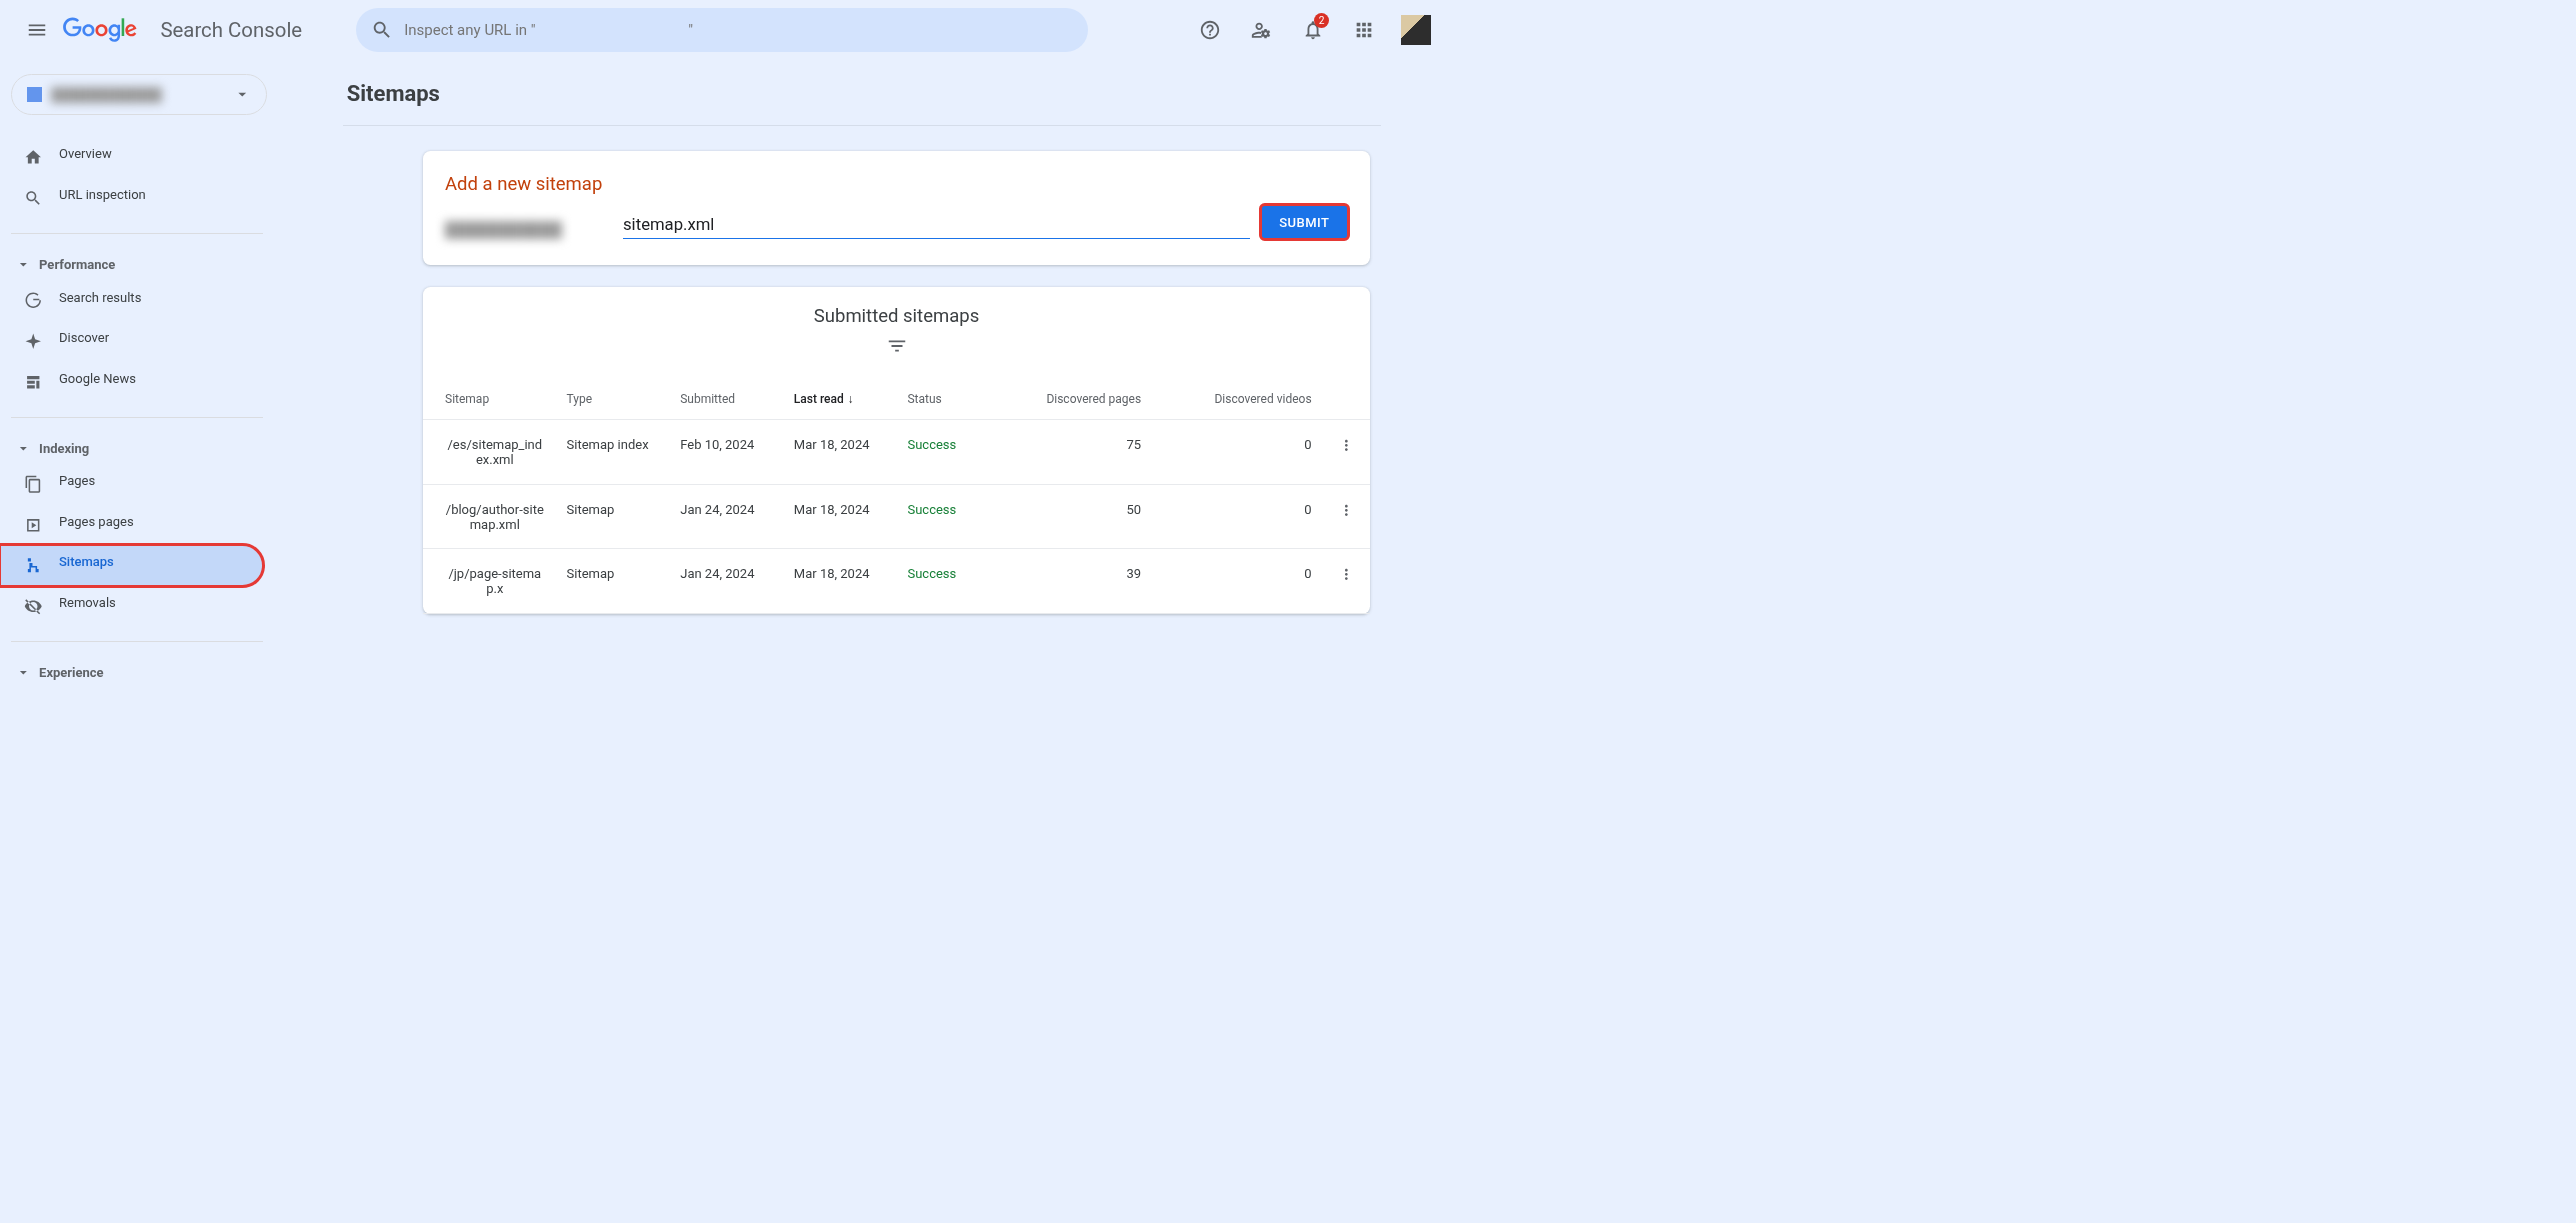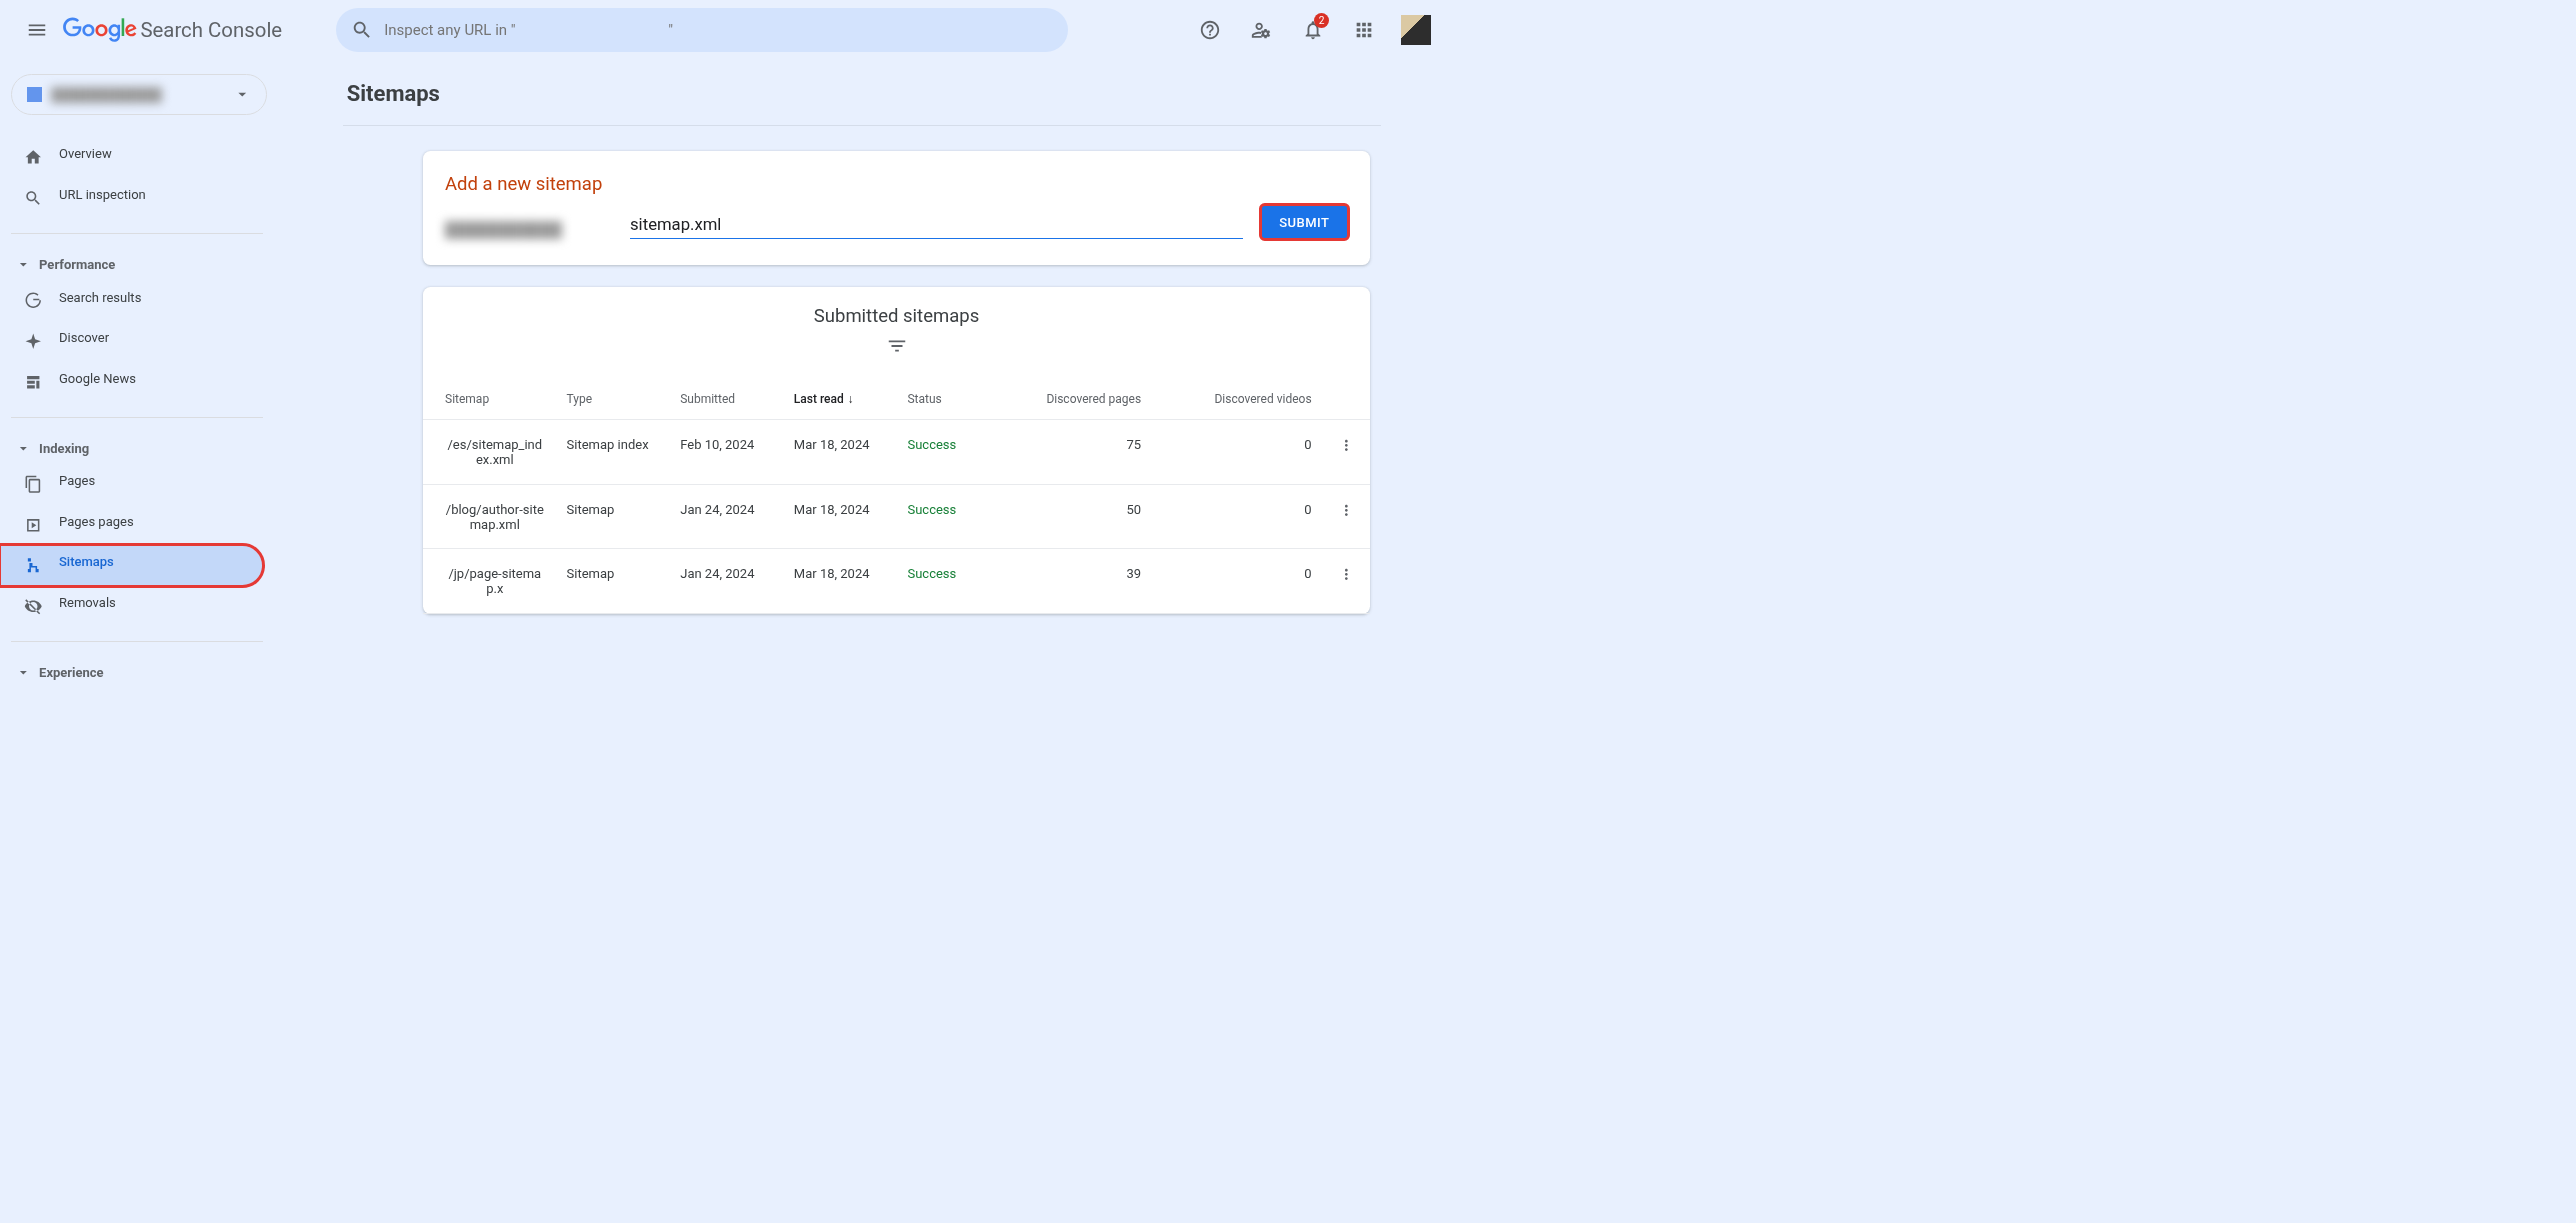--- a/index.html
+++ b/index.html
@@ -3,21 +3,21 @@
 <meta charset="utf-8">
 <style>
 * { margin: 0; padding: 0; box-sizing: border-box; font-family: 'Google Sans', Roboto, Arial, sans-serif; }
 body { background: #e8f0fe; color: #3c4043; width: 1446px; height: 690px; overflow: hidden; }
 .app { display: flex; flex-direction: column; height: 100%; }
 
 
 .header { display: flex; align-items: center; padding: 7.4px 15px; height: 59px; }
 .menu-btn { width: 44px; height: 44px; display: flex; align-items: center; justify-content: center; border-radius: 50%; cursor: pointer; }
 .menu-btn svg { width: 22px; height: 22px; fill: #5f6368; }
-.logo { display: flex; align-items: center; margin-left: 3.7px; }
+.logo { display: flex; align-items: center; margin-left: 3.7px; gap: 20px; }
 .logo-text { font-size: 20.4px; color: #5f6368; font-weight: 400; }
 .google-logo { display: inline-flex; margin-right: 3.7px; }
 .search-bar { flex: 0 0 auto; margin-left: 54px; width: 732px; height: 44px; background: #d3e3fd; border-radius: 22px; display: flex; align-items: center; padding: 0 15px; }
 .search-bar svg { width: 22px; height: 22px; fill: #5f6368; margin-right: 11px; }
 .search-input { border: none; background: transparent; font-size: 15px; flex: 1; color: #5f6368; outline: none; }
 .header-spacer { flex: 1; }
 .header-actions { display: flex; align-items: center; gap: 7.4px; }
 .icon-btn { width: 44px; height: 44px; display: flex; align-items: center; justify-content: center; border-radius: 50%; cursor: pointer; position: relative; }
 .icon-btn svg { width: 22px; height: 22px; fill: #5f6368; }
 .notif-badge { position: absolute; top: 5.6px; right: 5.6px; background: #d93025; color: #fff; font-size: 10.2px; border-radius: 50%; width: 15px; height: 15px; display: flex; align-items: center; justify-content: center; }
@@ -44,21 +44,21 @@
 .highlight-red { outline: 3.7px solid #e53935; outline-offset: -1.9px; }
 
 
 .main { flex: 1; padding: 22px 65px 0 65px; overflow-y: auto; }
 .page-title { font-size: 22px; color: #3c4043; margin-bottom: 18.5px; padding-left: 3.7px;}
 .page-divider { height: 0.9px; background: rgba(0,0,0,0.08); margin-bottom: 26px; }
 
 .card { background: #fff; border-radius: 7.4px; box-shadow: 0 0.9px 1.9px rgba(60,64,67,.15), 0 0.9px 2.8px 0.9px rgba(60,64,67,.1); margin-bottom: 22px; margin-left: 80px; margin-right: 11px; }
 .card-inner { padding: 22px 22px 26px; }
 .card-title { font-size: 18.5px; color: #c2410c; margin-bottom: 10px; }
-.add-row { display: flex; align-items: flex-end; gap: 18px; }
+.add-row { display: flex; align-items: flex-end; gap: 11px; }
 .url-prefix { filter: blur(4.6px); color: #999; font-size: 15px; width: 167px; white-space: nowrap; overflow:hidden;}
 .sitemap-input { flex: 1; border: none; border-bottom: 1.9px solid #1a73e8; font-size: 16.7px; padding: 3.7px 0; outline: none; color: #202124; }
 .submit-btn { background: #1a73e8; color: #fff; border: none; padding: 9.3px 18.5px; border-radius: 3.7px; font-size: 13px; font-weight: 500; cursor: pointer; letter-spacing: 0.5px; }
 
 .table-card .card-inner { padding: 18.5px 0 0; }
 .table-header-row { display: flex; align-items: center; justify-content: space-between; padding: 0 22px 15px; flex-direction: column; }
 .table-title { font-size: 18.5px; color: #3c4043; }
 .filter-btn { width: 37px; height: 37px; display: flex; align-items: center; justify-content: center; border-radius: 50%; cursor: pointer; }
 .filter-btn svg { width: 22px; height: 22px; fill: #5f6368; }
 

